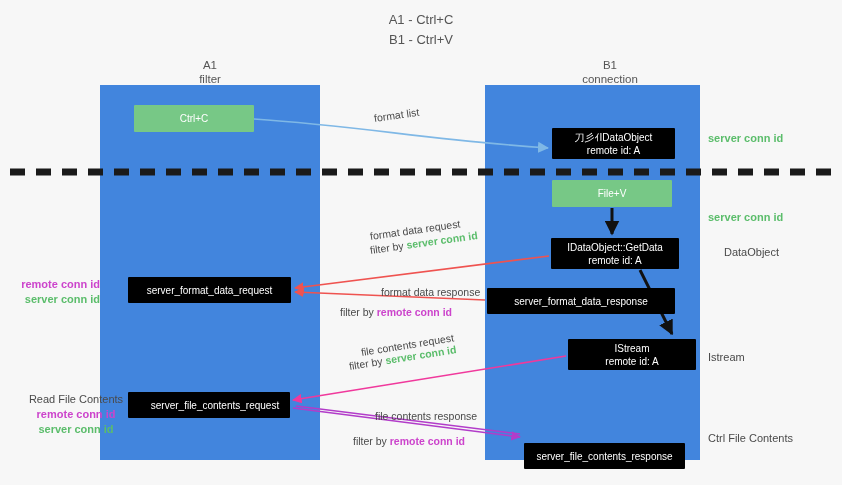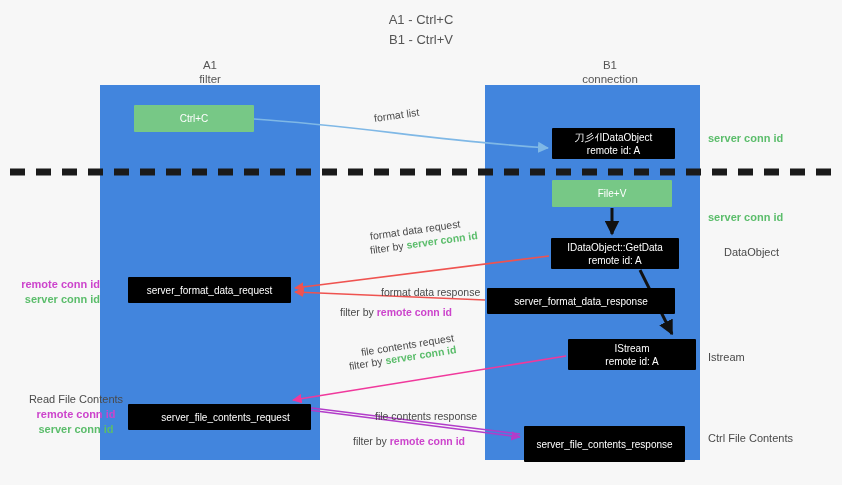--- a/index.html
+++ b/index.html
@@ -71,22 +71,22 @@
   .node.green  { background: #77c886; }
   .node.orange { background: #000000; }
 
   #n-ctrlc  { left: 134px; top: 105px; width: 120px; height: 27px; }
   #n-idobj  { left: 552px; top: 128px; width: 123px; height: 31px; }
   #n-ctrlv  { left: 552px; top: 180px; width: 120px; height: 27px; }
   #n-getdata{ left: 551px; top: 238px; width: 128px; height: 31px; }
   #n-sfdreq { left: 128px; top: 277px; width: 163px; height: 26px; }
   #n-sfdres { left: 487px; top: 288px; width: 188px; height: 26px; }
   #n-istream{ left: 568px; top: 339px; width: 128px; height: 31px; }
-  #n-sfcreq { left: 128px; top: 404px; width: 183px; height: 26px; padding-left: 12px; }
-  #n-sfcres { left: 524px; top: 426px; width: 161px; height: 36px; }
+  #n-sfcreq { left: 128px; top: 392px; width: 162px; height: 26px; padding-left: 12px; }
+  #n-sfcres { left: 524px; top: 443px; width: 161px; height: 26px; }
 
   
   .side-label {
     font-size: 11px;
     line-height: 15px;
   }
   .green-txt   { color: #5bbd6b; font-weight: bold; }
   .magenta-txt { color: #cc44cc; font-weight: bold; }
   .plain-txt   { color: #4a4a4a; }
 

